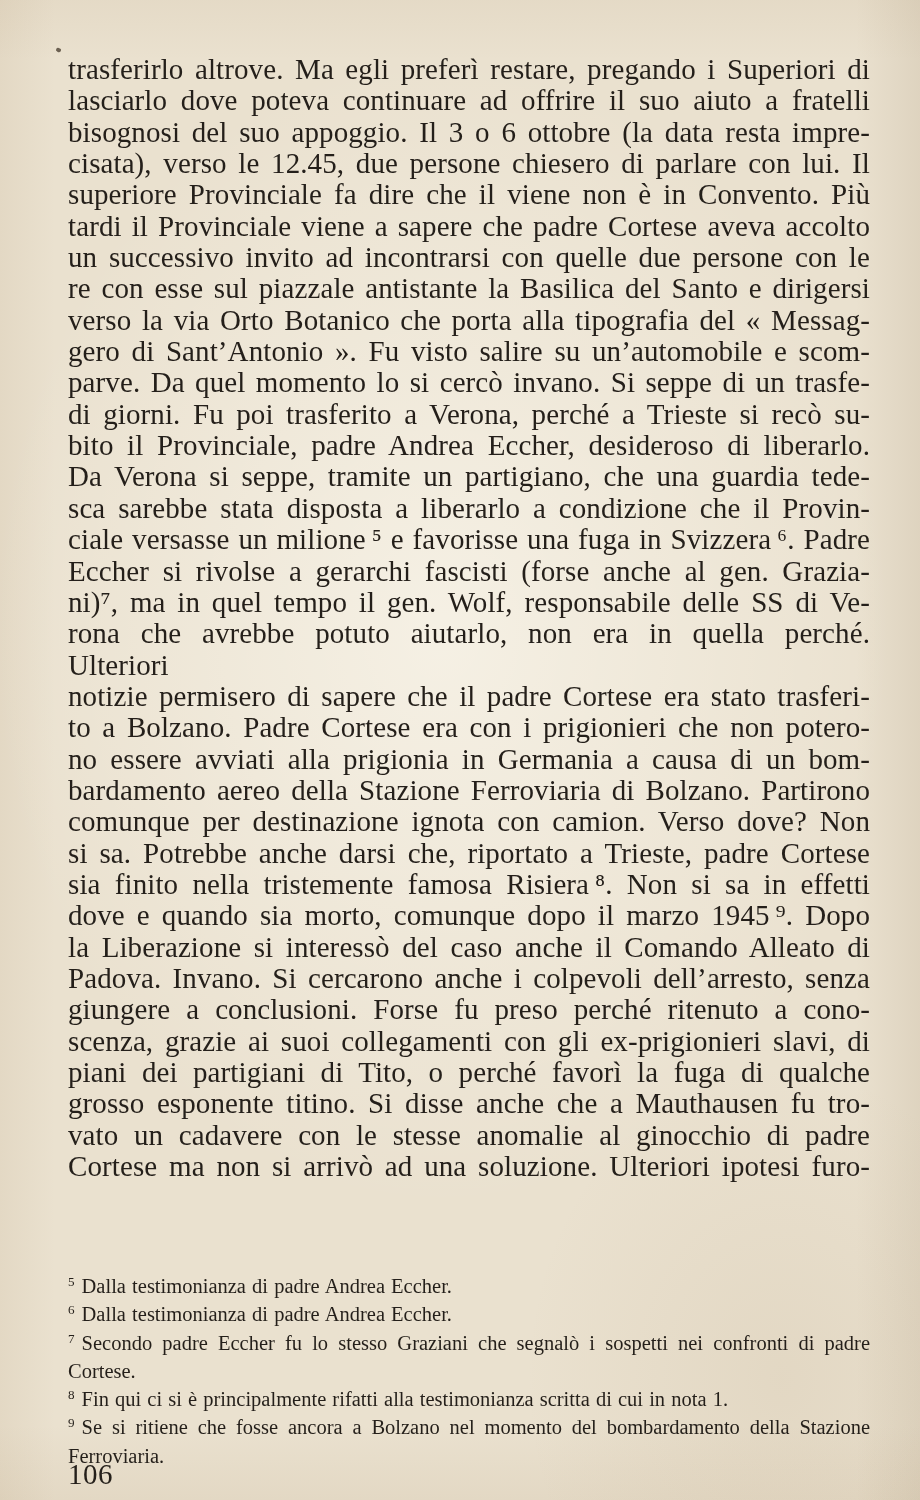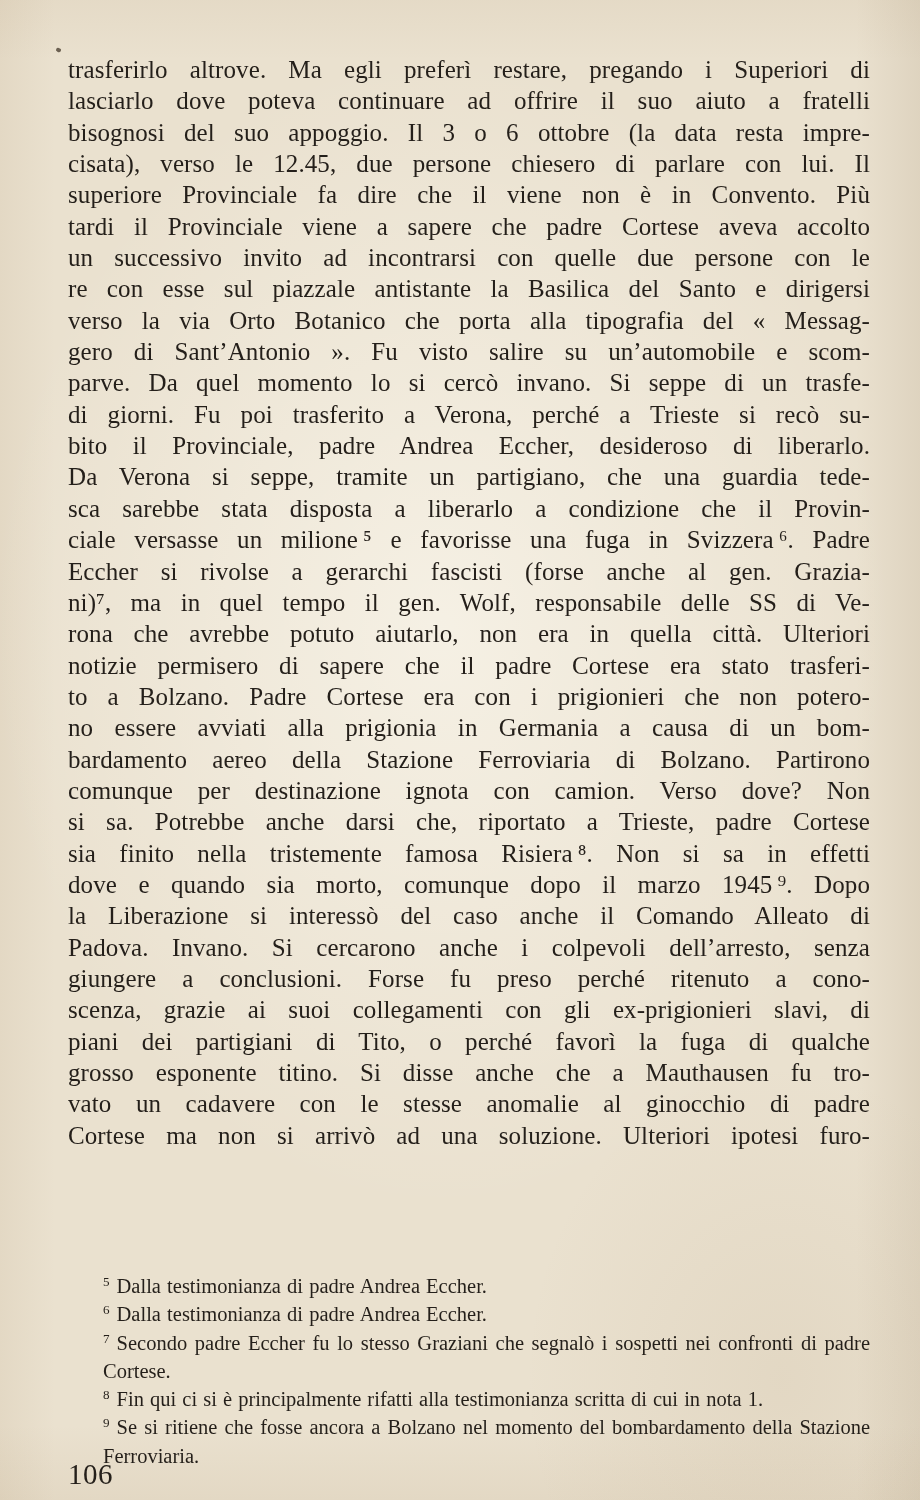--- a/index.html
+++ b/index.html
@@ -15,38 +15,37 @@
       radial-gradient(ellipse 40% 30% at 85% 92%, rgba(160,132,92,0.10), rgba(160,132,92,0) 70%);
     font-family: "Liberation Serif", "DejaVu Serif", serif;
     color: #241f1a;
   }
   .page { position: absolute; inset: 0; }
   .body-text {
     position: absolute;
     left: 68px; top: 54px; width: 802px;
   }
   .body-line {
-    font-size: 25px;
+    font-size: 29px;
     line-height: 31.35px;
     text-align: justify;
     text-align-last: justify;
     word-spacing: 1.5px;
     letter-spacing: 0.1px;
     white-space: normal;
   }
   .footnotes {
     position: absolute;
     left: 68px; top: 1272px; width: 802px;
   }
   .fn-line {
     font-size: 20.5px;
     line-height: 28.3px;
     word-spacing: 1px;
     text-align: left;
-    margin-left: 35px;
   }
   .fn-line.just {
     text-align: justify;
     text-align-last: justify;
   }
   .fn-marker {
     display: inline-block;
     vertical-align: 7px;
     font-size: 0.64em;
     line-height: 0;
@@ -86,21 +85,21 @@
     <div class="body-line">verso la via Orto Botanico che porta alla tipografia del « Messag-</div>
     <div class="body-line">gero di Sant’Antonio ». Fu visto salire su un’automobile e scom-</div>
     <div class="body-line">parve. Da quel momento lo si cercò invano. Si seppe di un trasfe-</div>
     <div class="body-line">di giorni. Fu poi trasferito a Verona, perché a Trieste si recò su-</div>
     <div class="body-line">bito il Provinciale, padre Andrea Eccher, desideroso di liberarlo.</div>
     <div class="body-line">Da Verona si seppe, tramite un partigiano, che una guardia tede-</div>
     <div class="body-line">sca sarebbe stata disposta a liberarlo a condizione che il Provin-</div>
     <div class="body-line">ciale versasse un milione ⁵ e favorisse una fuga in Svizzera ⁶. Padre</div>
     <div class="body-line">Eccher si rivolse a gerarchi fascisti (forse anche al gen. Grazia-</div>
     <div class="body-line">ni)⁷, ma in quel tempo il gen. Wolf, responsabile delle SS di Ve-</div>
-    <div class="body-line">rona che avrebbe potuto aiutarlo, non era in quella città. Ulteriori</div>
+    <div class="body-line">rona che avrebbe potuto aiutarlo, non era in quella perché. Ulteriori</div>
     <div class="body-line">notizie permisero di sapere che il padre Cortese era stato trasferi-</div>
     <div class="body-line">to a Bolzano. Padre Cortese era con i prigionieri che non potero-</div>
     <div class="body-line">no essere avviati alla prigionia in Germania a causa di un bom-</div>
     <div class="body-line">bardamento aereo della Stazione Ferroviaria di Bolzano. Partirono</div>
     <div class="body-line">comunque per destinazione ignota con camion. Verso dove? Non</div>
     <div class="body-line">si sa. Potrebbe anche darsi che, riportato a Trieste, padre Cortese</div>
     <div class="body-line">sia finito nella tristemente famosa Risiera ⁸. Non si sa in effetti</div>
     <div class="body-line">dove e quando sia morto, comunque dopo il marzo 1945 ⁹. Dopo</div>
     <div class="body-line">la Liberazione si interessò del caso anche il Comando Alleato di</div>
     <div class="body-line">Padova. Invano. Si cercarono anche i colpevoli dell’arresto, senza</div>

